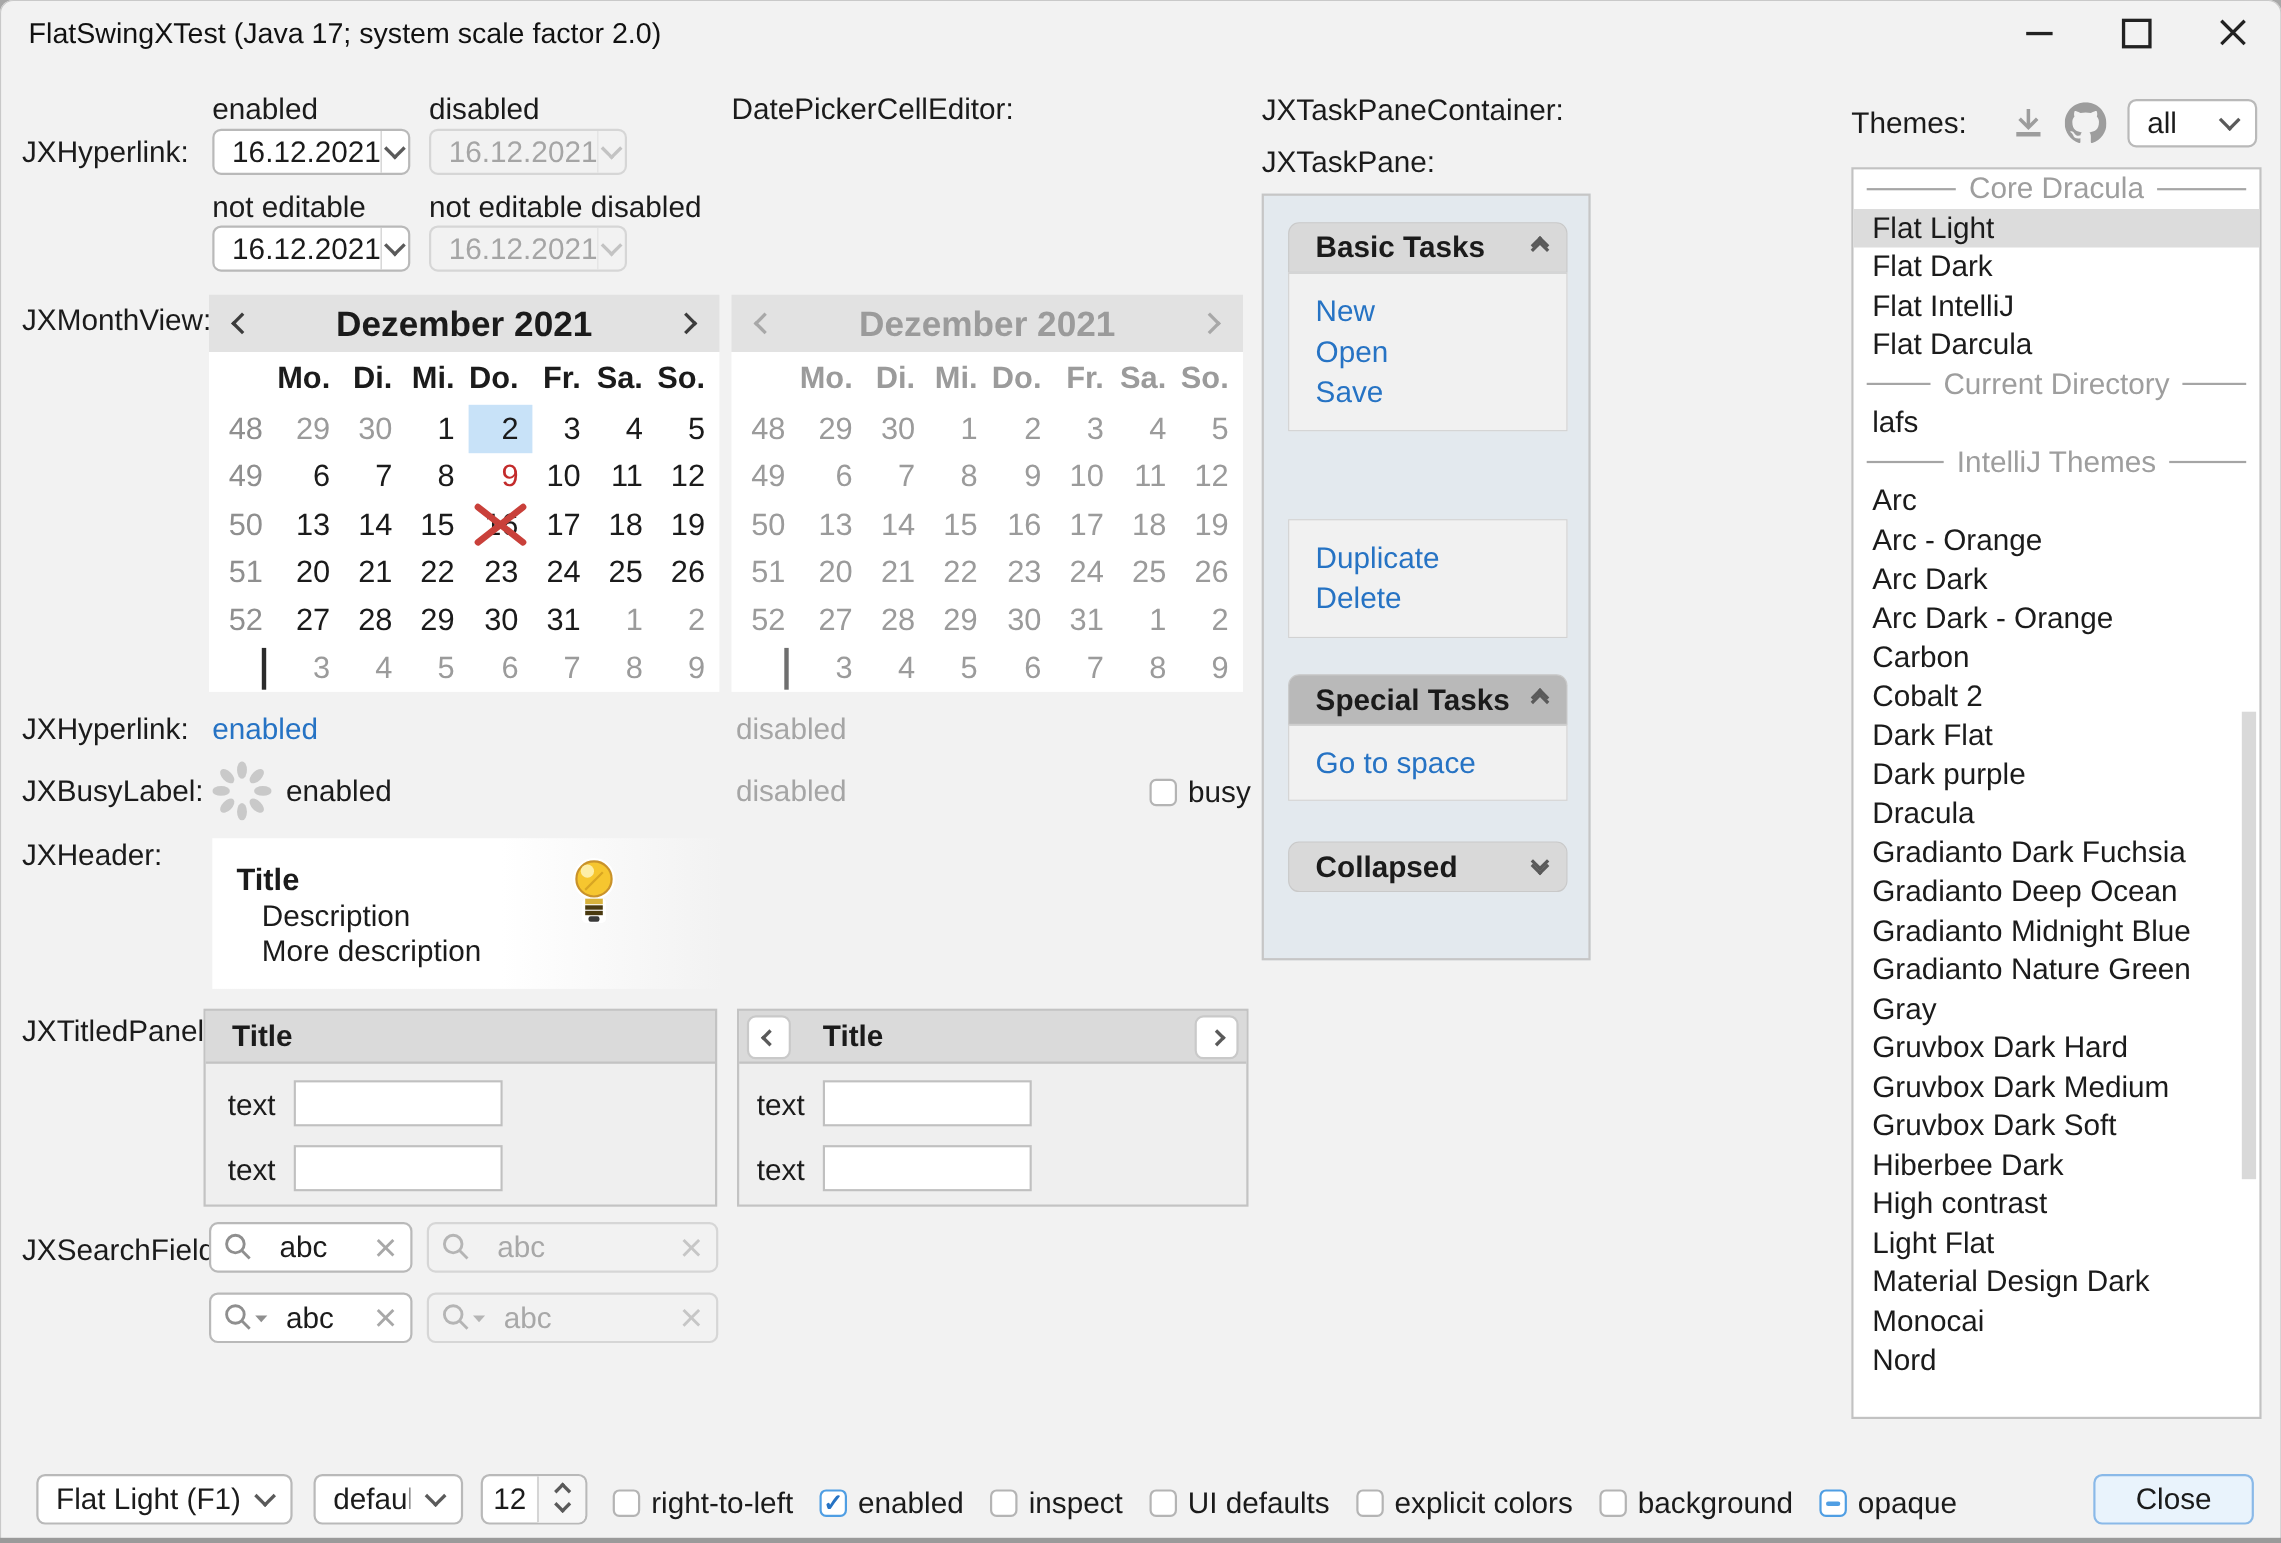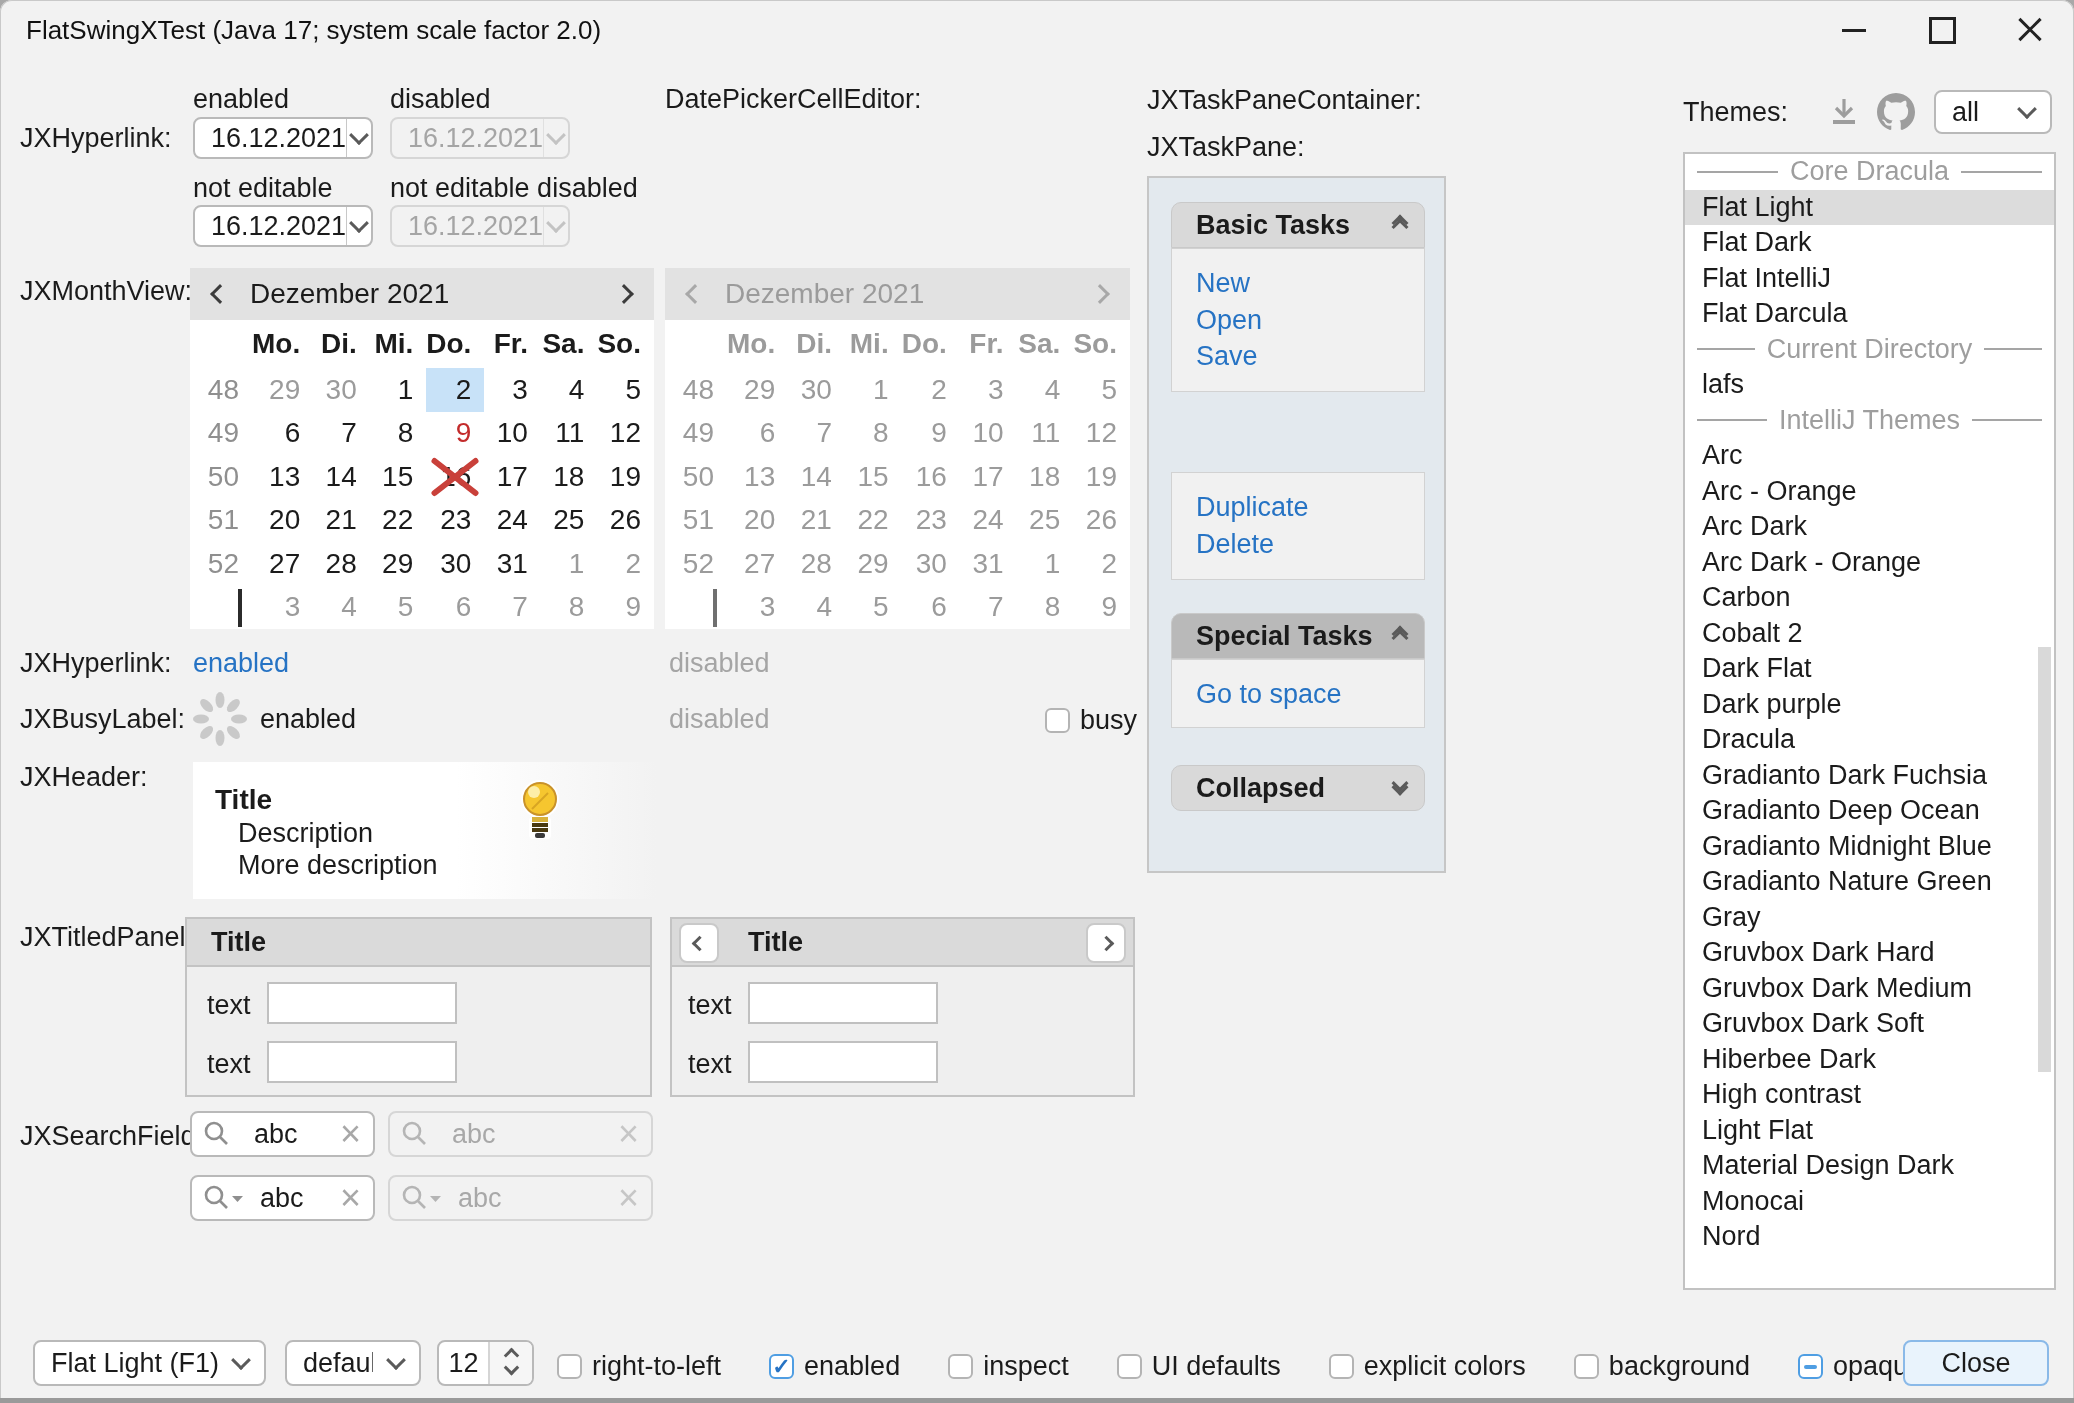--- a/index.html
+++ b/index.html
@@ -35,21 +35,21 @@
   .picker.pdis .arrow{border-left-color:#e0e0e0;}
   .picker.pdis .chev{border-color:#c3c3c3;}
   
   .dtable{position:absolute;background:#fff;border:2px solid #c0c0c0;box-sizing:border-box;}
   .dtable .thead{height:43px;display:flex;align-items:center;justify-content:center;border-bottom:2px solid #c8c8c8;}
   .dtable .trow{height:41px;display:flex;align-items:center;padding-left:14px;}
   
   .cal{position:absolute;box-sizing:border-box;}
   .cal-head{height:52px;background:#e2e2e2;display:flex;align-items:center;}
   .cal-head .nav{width:60px;display:flex;align-items:center;justify-content:center;height:100%;}
-  .cal-head .mtitle{flex:1;font-weight:normal;font-size:28px;}
+  .cal-head .mtitle{flex:1;text-align:center;font-weight:bold;font-size:32px;}
   .cal-body{background:#fff;position:relative;}
   .cal-grid{display:grid;grid-template-columns:62px repeat(7,1fr);}
   .cal-grid .c{height:43.5px;display:flex;align-items:center;justify-content:flex-end;padding-right:13px;box-sizing:border-box;font-size:28px;position:relative;}
   .cal-grid .wd{height:48px;font-weight:bold;}
   .cal-grid .wn{color:#8f8f8f;}
   .cal-en .c.out{color:#9b9b9b;}
   .cal-en .c.today{color:#c32b2b;}
   .cal-en .c.sel{background:#c8e2f8;}
   .cal-dis .c,.cal-dis .mtitle,.cal-dis .wd{color:#9b9b9b !important;}
   .cal-dis .chev{border-color:#a8a8a8;}
@@ -104,21 +104,21 @@
   .numspin .arrows{width:42px;border-left:2px solid #d5d5d5;background:#f6f6f6;border-radius:0 6px 6px 0;
                    display:flex;flex-direction:column;align-items:center;justify-content:center;}
   .numspin .chev{width:8px;height:8px;margin:2px 0;}
   
   .cbitem{display:flex;align-items:center;white-space:nowrap;}
   .cbox{width:25px;height:25px;border:2px solid #b4b4b4;border-radius:6px;background:#fff;box-sizing:border-box;
         display:flex;align-items:center;justify-content:center;margin-right:10px;flex:none;}
   .cbox.checked,.cbox.indeterminate{border-color:#4f9ee3;}
   .cbox.checked:after{content:"\2713";color:#2673c4;font-weight:bold;font-size:22px;line-height:1;}
   .cbox.indeterminate:after{content:"";width:13px;height:4px;background:#4f9ee3;border-radius:2px;}
-  .checksrow{position:absolute;display:flex;gap:48px;align-items:flex-end;}
+  .checksrow{position:absolute;display:flex;gap:24px;align-items:flex-end;}
   
   .closebtn{position:absolute;background:#e9f3fc;border:2px solid #8ab9e8;border-radius:8px;
             display:flex;align-items:center;justify-content:center;box-sizing:border-box;}
   .botedge{position:absolute;left:0;right:0;bottom:0;height:5px;background:#9a9a9a;}
   svg{display:block;}
 </style>
 </head>
 <body>
 
 <div class="window">

